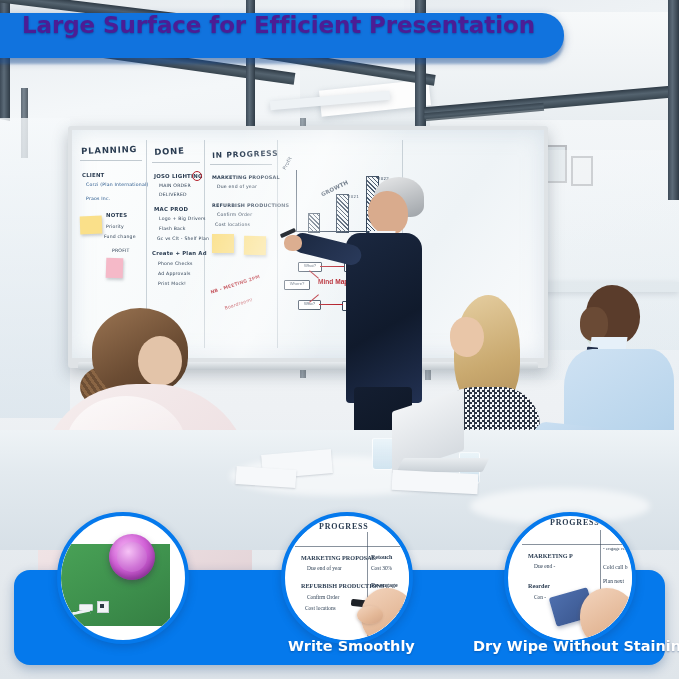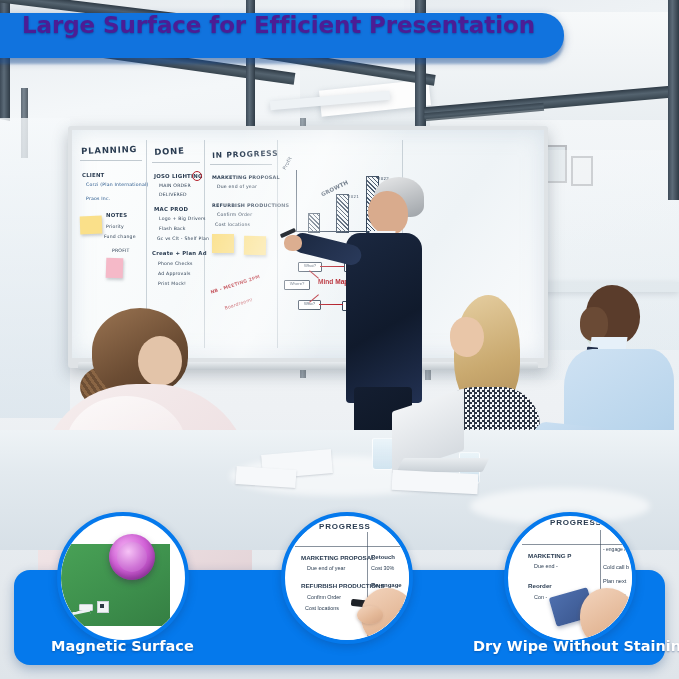--- a/index.html
+++ b/index.html
@@ -150,21 +150,21 @@
   .mag-disc{position:absolute;left:48px;top:18px;width:46px;height:46px;border-radius:50%;
       background:radial-gradient(circle at 36% 30%,#f0a8f0,#d363d8 45%,#a33fae 80%,#8c2f98);
       box-shadow:0 3px 6px rgba(50,20,60,.35), inset 0 -3px 6px rgba(90,20,100,.4);}
   .mag-disc::after{content:"";position:absolute;left:8px;top:8px;width:30px;height:30px;
       border-radius:50%;background:radial-gradient(circle at 38% 32%,#f6c2f6,#cf74d6 60%,#b44cbe);}
   .mag-clip{position:absolute;background:#f2f4f6;border:1px solid #cdd3d8;}
 
   
   .zb{position:absolute;background:#fff;}
   .zb-line{position:absolute;background:#3b4a5c;}
-  .zhw{position:absolute;color:#2b3d52;font-family:Liberation Sans, sans-serif;white-space:nowrap;}
+  .zhw{position:absolute;color:#2b3d52;font-family:Liberation Serif, serif;white-space:nowrap;}
   .zhand{position:absolute;background:linear-gradient(150deg,#f3d4bd,#e3b796 60%,#d2a385);
       border-radius:46% 54% 40% 50%;box-shadow:-1px 1px 3px rgba(110,85,70,.25);}
   .zpen{position:absolute;background:linear-gradient(90deg,#1d2127 0 30%,#e9ecef 30% 78%,#1d2127 78%);
       border-radius:2px;}
   .zeraser{position:absolute;background:linear-gradient(150deg,#4e6fae,#39558c);
       border-radius:3px;box-shadow:0 2px 4px rgba(30,50,90,.35);}
 </style>
 </head>
 <body>
 
@@ -394,16 +394,16 @@
       <div class="zhw" style="left:26px;top:78px;font-size:5.4px;">Con -</div>
       <div class="zhw" style="left:95px;top:30px;font-size:5px;">- engage relations</div>
       <div class="zhw" style="left:95px;top:48px;font-size:5.6px;">Cold call b</div>
       <div class="zhw" style="left:95px;top:62px;font-size:5.6px;">Plan next</div>
       <div class="zhw" style="left:95px;top:76px;font-size:5.6px;">Business</div>
       <div class="zeraser" style="left:44px;top:76px;width:40px;height:30px;transform:rotate(-16deg);"></div>
       <div class="zhand" style="left:72px;top:72px;width:58px;height:60px;"></div>
     </div>
   </div>
 
-  <div class="featlabel" style="left:51px;">Magnetic Surface</div>
+  <div class="featlabel" style="left:288px;">Write Smoothly</div>
   <div class="featlabel" style="left:473px;">Dry Wipe Without Staining</div>
 
 </div>
 
 </body></html>

